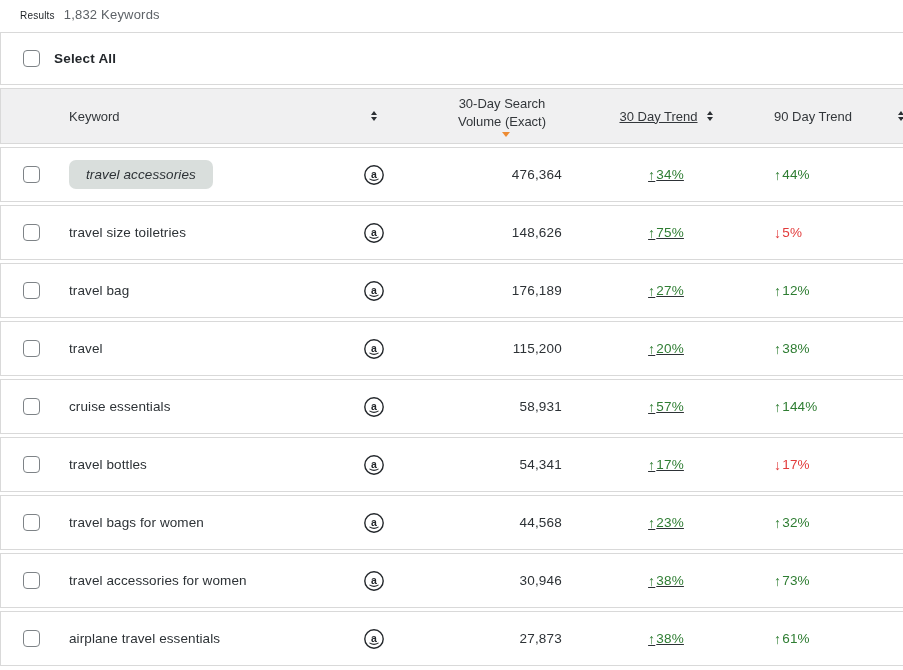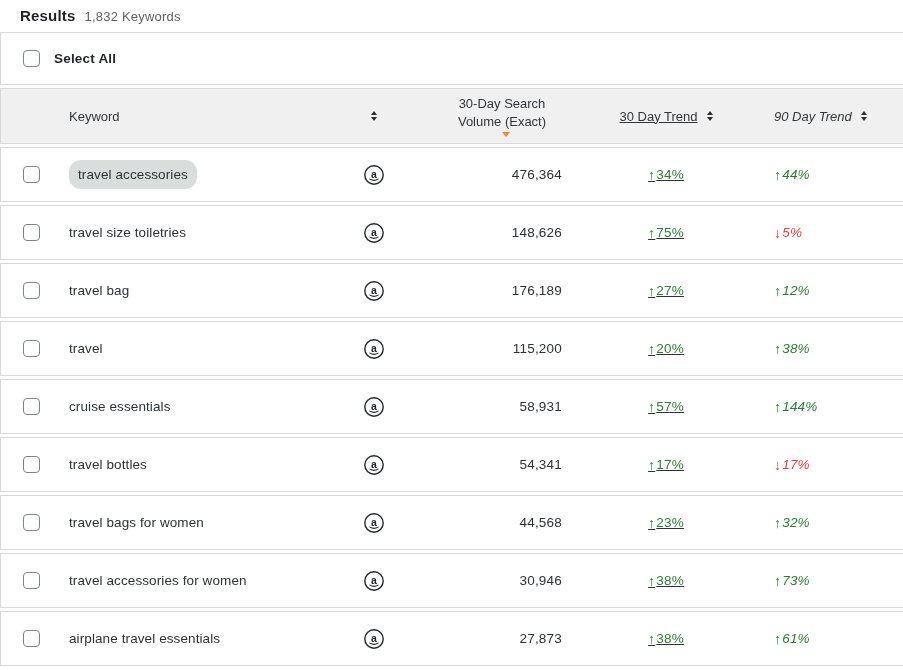--- a/index.html
+++ b/index.html
@@ -12,56 +12,56 @@
     --orange:#ed8b33;
     --chip:#d9dedc;
   }
   *{box-sizing:border-box;margin:0;padding:0;}
   html,body{width:903px;height:670px;overflow:hidden;background:#ffffff;
     font-family:"Liberation Sans","DejaVu Sans",sans-serif;color:var(--text-dark);}
   .page{width:903px;height:670px;position:relative;}
 
   
   .results-bar{padding:7px 0 0 20px;height:32px;display:flex;align-items:baseline;gap:9px;}
-  .results-title{font-size:15px;font-weight:700;color:#1f2327;letter-spacing:.2px;}
+  .results-title{font-size:10px;font-weight:400;color:#1f2327;letter-spacing:.2px;}
   .results-count{font-size:13px;color:var(--text-gray);letter-spacing:.2px;}
 
   
   .box{width:905px;border:1px solid var(--border);background:#fff;margin-bottom:3px;}
 
   .select-all-row{height:53px;display:flex;align-items:center;padding-left:22px;gap:14px;}
   .select-all-label{font-size:13.5px;font-weight:600;color:#24282c;letter-spacing:.2px;}
 
   .checkbox{width:17px;height:17px;border:1.5px solid #7e8387;border-radius:4px;
     background:#fff;display:inline-block;flex:none;cursor:pointer;}
 
   .grid{display:grid;grid-template-columns:56px 285px 64px 192px 121px 1fr;align-items:center;}
 
   .header-row{height:56px;background:var(--header-bg);font-size:13px;color:#33373b;}
   .cell{display:flex;align-items:center;min-height:100%;}
   .cell.keyword-col{padding-left:12px;}
   .cell.icon-col{justify-content:center;}
   .cell.volume-col{justify-content:center;text-align:center;flex-direction:column;}
   .cell.t30{justify-content:center;padding-left:15px;text-decoration:underline;}
-  .cell.t90{justify-content:flex-start;padding-left:55px;font-style:italic;}
+  .cell.t90{justify-content:space-between;padding-left:55px;}
 
   .volume-label{line-height:1.35;text-align:center;}
   .tri-down{width:0;height:0;border-left:4px solid transparent;border-right:4px solid transparent;
     border-top:5.5px solid var(--orange);margin-left:8px;margin-top:2px;}
 
   .sort-caret{display:inline-flex;flex-direction:column;gap:2.5px;margin-left:9px;cursor:pointer;}
   .sort-caret i{display:block;width:0;height:0;border-left:3.5px solid transparent;border-right:3.5px solid transparent;}
   .sort-caret .up{border-bottom:4.5px solid #2b2f33;}
   .sort-caret .down{border-top:4.5px solid #2b2f33;}
 
   
   .row{min-height:55px;font-size:13.5px;}
   .row .cell:first-child{justify-content:flex-start;padding-left:22px;}
   .keyword-text{max-width:180px;line-height:1.45;letter-spacing:.1px;cursor:pointer;}
-  .keyword-text.chip{background:var(--chip);border-radius:12px;padding:5px 9px;}
+  .keyword-text.chip{background:var(--chip);border-radius:7px;padding:5px 17px;font-style:italic;}
   .amazon-icon{width:22px;height:22px;display:inline-flex;cursor:pointer;}
   .cell.volume-num{justify-content:flex-end;padding-right:36px;letter-spacing:.2px;}
   .trend{display:inline-flex;align-items:center;gap:1px;font-weight:500;letter-spacing:.2px;}
   .trend .arr{font-weight:700;font-size:14px;line-height:1;}
   .trend.up{color:var(--green);}
   .trend.down{color:var(--red);}
 </style>
 </head>
 <body>
 

